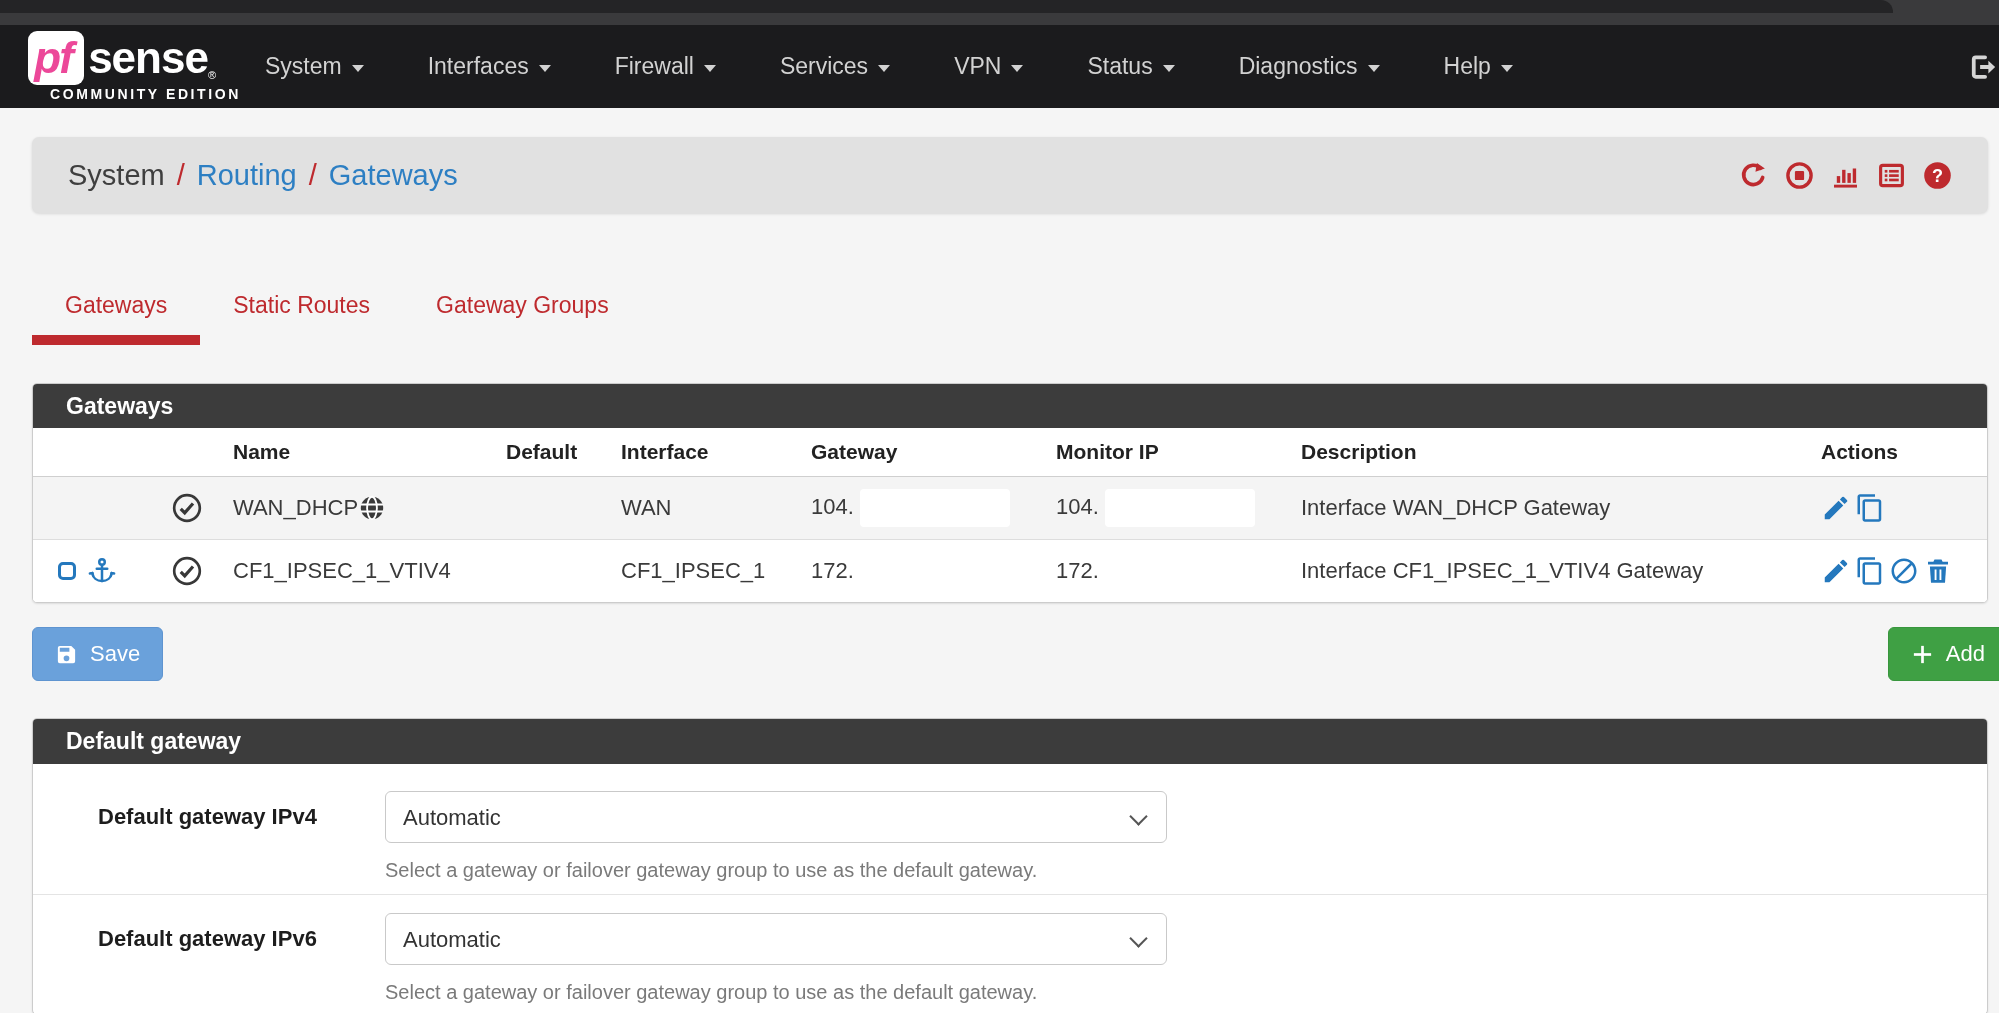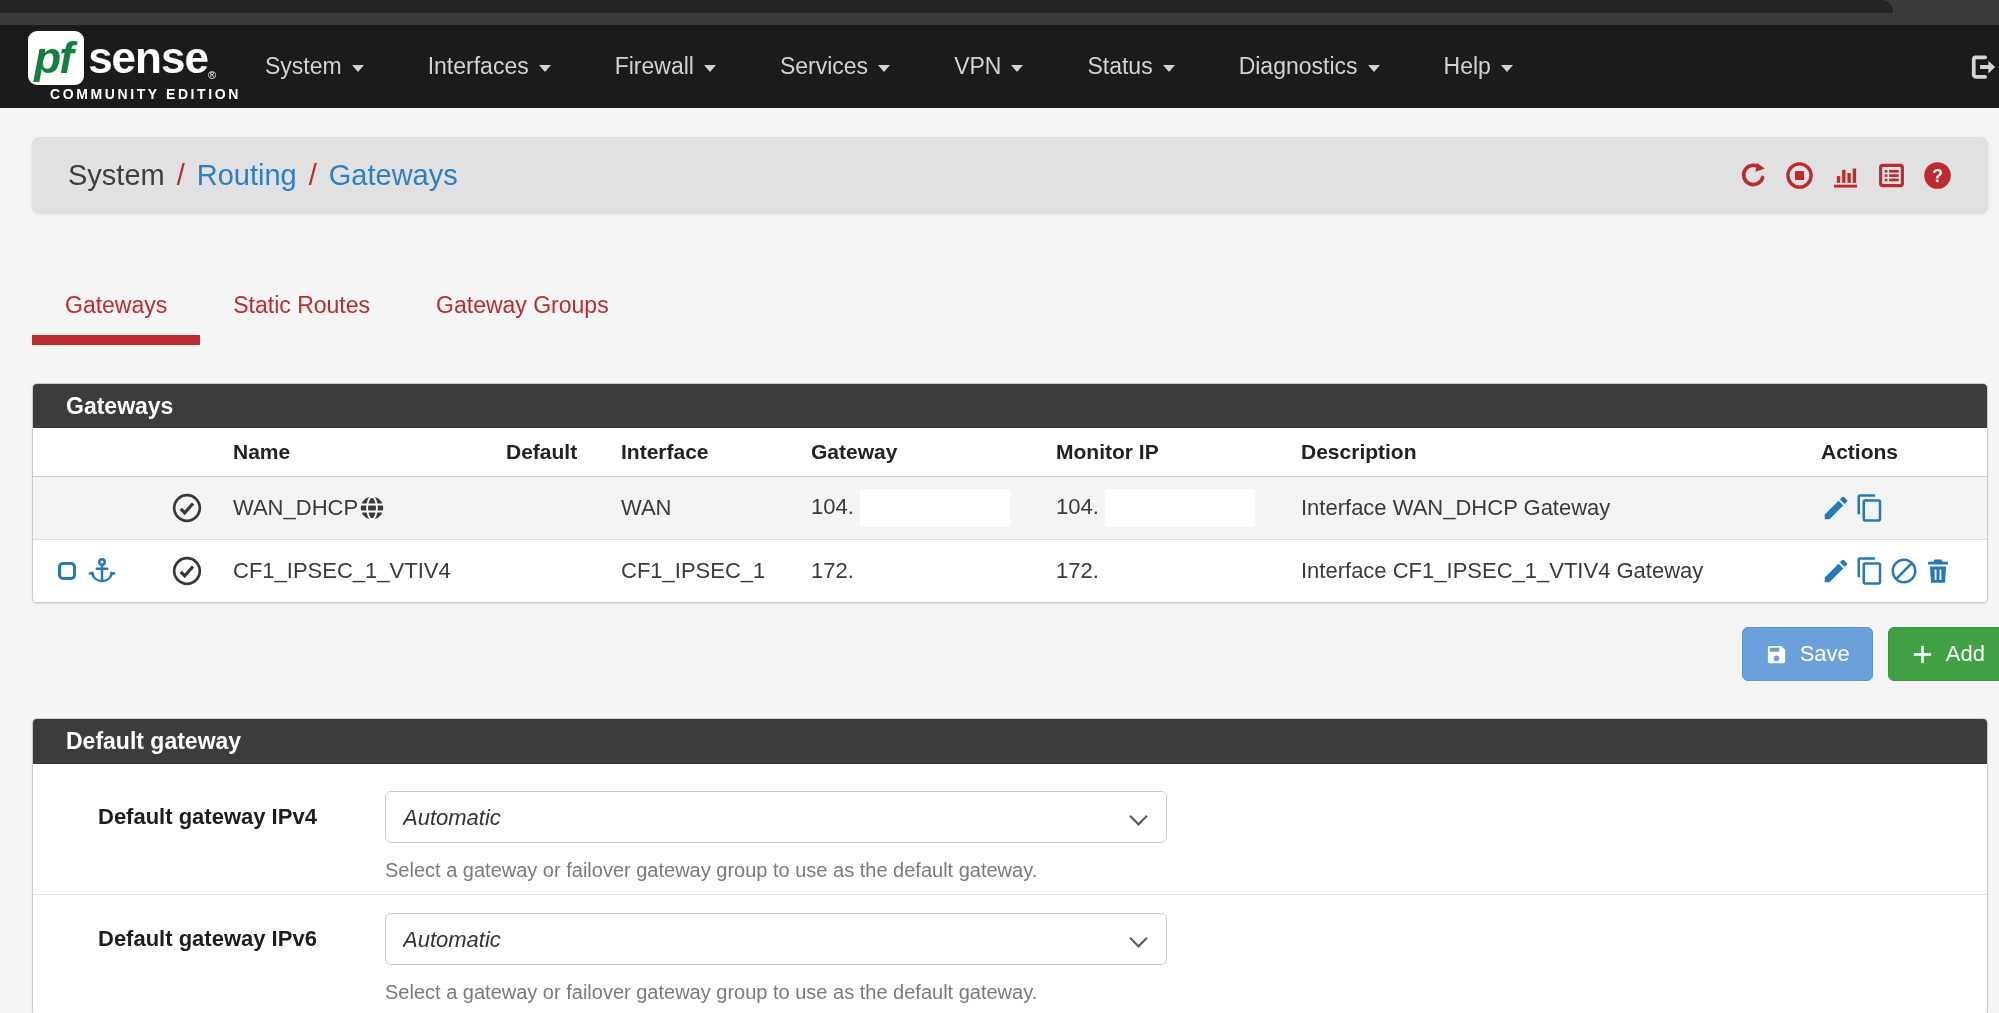--- a/index.html
+++ b/index.html
@@ -15,21 +15,21 @@
   .chrome-strip { height:25px; background:#3a3a3c; position:relative; }
   .chrome-tab { position:absolute; left:0; top:0; height:13px; width:1893px;
                 background:#242426; border-radius:0 12px 0 0; }
 
   
   .navbar { height:83px; background:#1b1b1d; display:flex; align-items:center; }
   .brand { display:block; margin-left:28px; width:188px; text-decoration:none; cursor:pointer; }
   .brand-row { display:flex; align-items:center; height:54px; }
   .brand-box { width:88px; height:54px; background:#ffffff; border-radius:9px;
                display:flex; align-items:center; justify-content:center;
-               font-style:italic; font-weight:bold; font-size:44px; color:#15803d;
+               font-style:italic; font-weight:bold; font-size:44px; color:#ec4899;
                letter-spacing:-2px; padding-right:6px; }
   .brand-sense { color:#ffffff; font-weight:bold; font-size:44px; letter-spacing:-1px; margin-left:4px; }
   .brand-reg { color:#ffffff; font-size:11px; align-self:flex-end; margin-bottom:4px; }
   .brand-sub { color:#ffffff; font-weight:bold; font-size:14px; letter-spacing:2.6px; margin-top:7px; white-space:nowrap;margin-left:22px; }
   .nav-items { display:flex; align-items:center; margin-left:17px; }
   .nav-item { padding:0 32px; color:#d2d2d2; font-size:23px; display:flex; align-items:center;
               height:83px; cursor:pointer; white-space:nowrap; }
   .caret { width:0; height:0; border-left:6px solid transparent; border-right:6px solid transparent;
            border-top:7px solid #d2d2d2; margin-left:10px; margin-top:3px; }
   .signout { margin-left:auto; margin-right:2px; display:flex; align-items:center; cursor:pointer; }
@@ -77,40 +77,40 @@
   .check-icon svg { width:32px; height:32px; display:block; }
   .name-cell { display:flex; align-items:center; }
   .globe-icon svg { width:28px; height:28px; display:block; }
   .redact { display:inline-block; width:150px; height:38px; background:#ffffff; border-radius:4px;
             vertical-align:middle; margin-left:6px; }
   .actions { display:flex; align-items:center; gap:4px; }
   .actions .icon-btn { cursor:pointer; display:flex; }
   .actions svg { width:30px; height:30px; fill:#2478bd; }
 
   
-  .btn-row { margin-top:24px; display:flex; justify-content:flex-end; gap:15px; }
+  .btn-row { margin-top:24px; display:flex; justify-content:space-between; gap:15px; }
   .btn { height:54px; border-radius:6px; border:1px solid transparent; color:#ffffff;
          font-size:22px; display:flex; align-items:center; gap:12px; padding:0 22px;
          cursor:pointer; font-family:inherit; }
   .btn svg { width:23px; height:23px; fill:#ffffff; }
   .btn-save { background:#6aa1db; border-color:#5e94d0; }
   .btn-add  { background:#3fa044; border-color:#38963d; margin-right:-20px; }
 
   
   .panel.default-gw { margin-top:37px; }
   .panel.default-gw .panel-header { height:45px; }
   .form-row { display:flex; align-items:flex-start; padding-top:27px; padding-bottom:12px; }
   .form-row + .form-row { border-top:1px solid #e4e4e4; padding-top:18px; padding-bottom:10px; }
   .form-label { width:255px; margin-left:65px; font-weight:bold; font-size:22px; color:#1d1d1d;
                 padding-top:13px; white-space:nowrap; }
   .form-field { margin-left:32px; }
   .select-wrap { position:relative; width:782px; }
   .select-wrap select { width:100%; height:52px; appearance:none; -webkit-appearance:none;
       border:1px solid #c9c9c9; border-radius:6px; background:#ffffff; font-size:22px;
-      color:#333333; padding:0 50px 0 17px; font-family:inherit; cursor:pointer;font-style:italic; }
+      color:#333333; padding:0 50px 0 17px; font-family:inherit; cursor:pointer; }
   .select-wrap::after { content:""; position:absolute; right:22px; top:19px; width:11px; height:11px;
       border-right:2px solid #555; border-bottom:2px solid #555; transform:rotate(45deg);
       pointer-events:none; }
   .form-help { margin-top:15px; font-size:20px; color:#7a7a7a; line-height:24px; }
 
   .red-icon { fill:#be2a2e; }
   .red-stroke { stroke:#be2a2e; fill:none; }
 </style>
 </head>
 <body>

